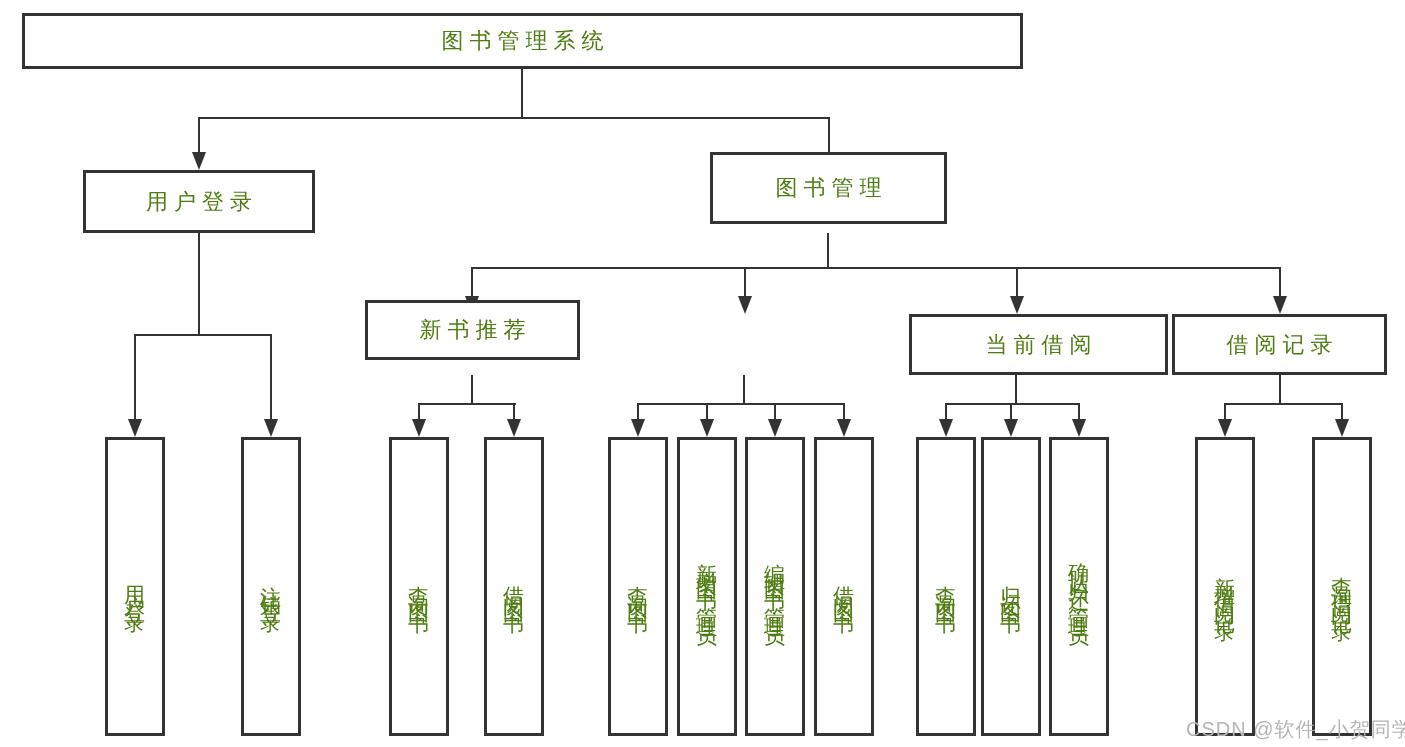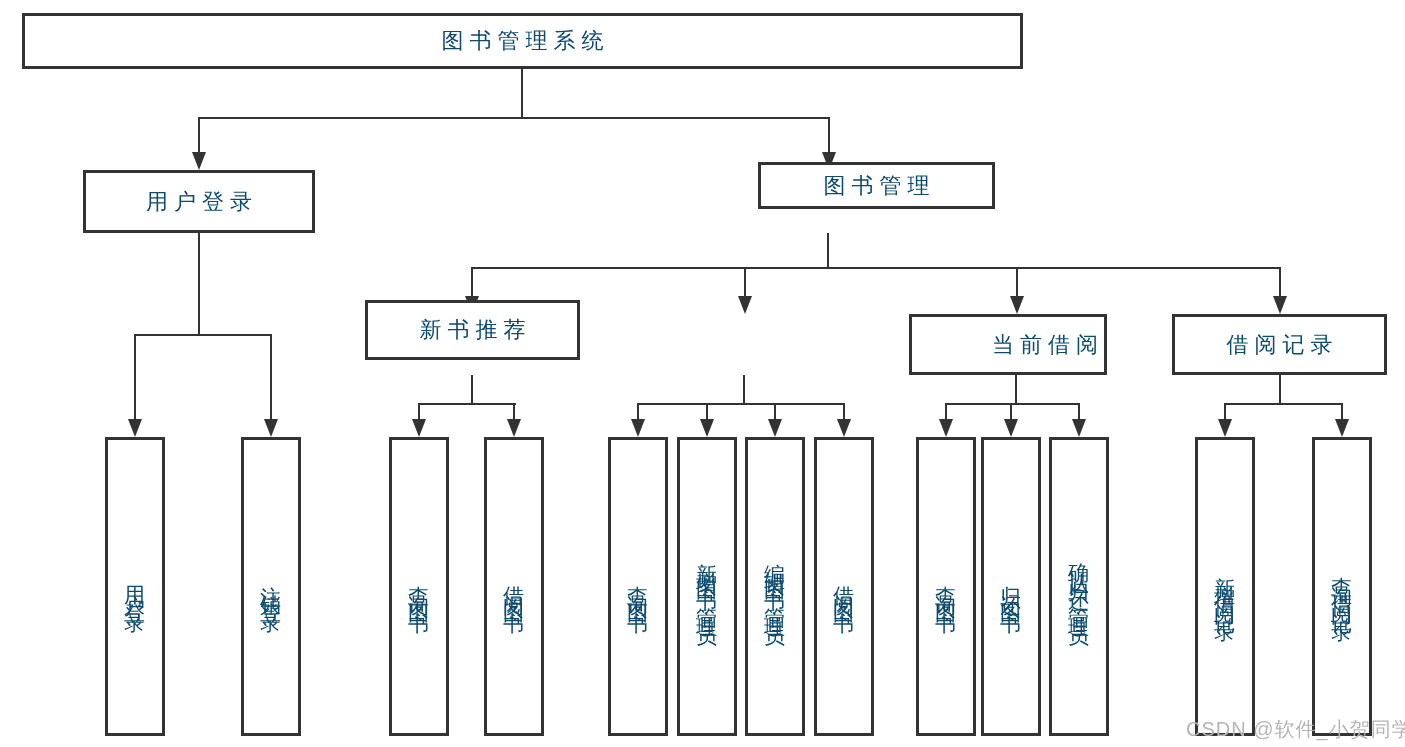--- a/index.html
+++ b/index.html
@@ -12,21 +12,21 @@
     overflow: hidden;
   }
   .box {
     position: absolute;
     box-sizing: border-box;
     border: 3px solid #333333;
     background: #ffffff;
     display: flex;
     align-items: center;
     justify-content: center;
-    color: #0c4a6e;
+    color: #4d7c0f;
   }
   .hbox { font-size: 22px; letter-spacing: 6px; text-indent: 6px; white-space: nowrap; }
   .vbox span {
     writing-mode: vertical-rl;
     text-orientation: mixed;
     font-size: 21px;
     letter-spacing: 9px;
     line-height: 1;
     white-space: nowrap;
   }
@@ -61,21 +61,21 @@
   <div class="line" style="left:521px; top:69px; width:2px; height:50px;"></div>
   <div class="line" style="left:198px; top:117px; width:632px; height:2px;"></div>
   <div class="line" style="left:198px; top:117px; width:2px; height:42px;"></div>
   <div class="line" style="left:828px; top:117px; width:2px; height:42px;"></div>
   <div class="arrow" style="left:192px; top:152px;"></div>
   <div class="arrow" style="left:822px; top:152px;"></div>
 
   <div class="box hbox" style="left:83px; top:170px; width:232px; height:63px;">
     <span>用户登录</span>
   </div>
-  <div class="box hbox" style="left:710px; top:162px; width:237px; height:47px;margin-left:48px;">
+  <div class="box hbox" style="left:710px; top:152px; width:237px; height:72px;">
     <span>图书管理</span>
   </div>
 
   <div class="line" style="left:198px; top:233px; width:2px; height:103px;"></div>
   <div class="line" style="left:134px; top:334px; width:138px; height:2px;"></div>
   <div class="line" style="left:134px; top:334px; width:2px; height:90px;"></div>
   <div class="line" style="left:270px; top:334px; width:2px; height:90px;"></div>
   <div class="arrow" style="left:128px; top:419px;"></div>
   <div class="arrow" style="left:264px; top:419px;"></div>
 
@@ -86,21 +86,21 @@
   <div class="line" style="left:1016px; top:267px; width:2px; height:34px;"></div>
   <div class="line" style="left:1279px; top:267px; width:2px; height:34px;"></div>
   <div class="arrow" style="left:465px; top:296px;"></div>
   <div class="arrow" style="left:738px; top:296px;"></div>
   <div class="arrow" style="left:1010px; top:296px;"></div>
   <div class="arrow" style="left:1273px; top:296px;"></div>
 
   <div class="box hbox" style="left:365px; top:300px; width:215px; height:60px;">
     <span>新书推荐</span>
   </div>
-  <div class="box hbox" style="left:909px; top:314px; width:198px; height:61px;justify-content:flex-end;">
+  <div class="box hbox" style="left:909px; top:314px; width:259px; height:61px;">
     <span>当前借阅</span>
   </div>
   <div class="box hbox" style="left:1172px; top:314px; width:215px; height:61px;">
     <span>借阅记录</span>
   </div>
 
   <div class="line" style="left:471px; top:375px; width:2px; height:30px;"></div>
   <div class="line" style="left:418px; top:403px; width:98px; height:2px;"></div>
   <div class="line" style="left:418px; top:403px; width:2px; height:21px;"></div>
   <div class="line" style="left:513px; top:403px; width:2px; height:21px;"></div>

